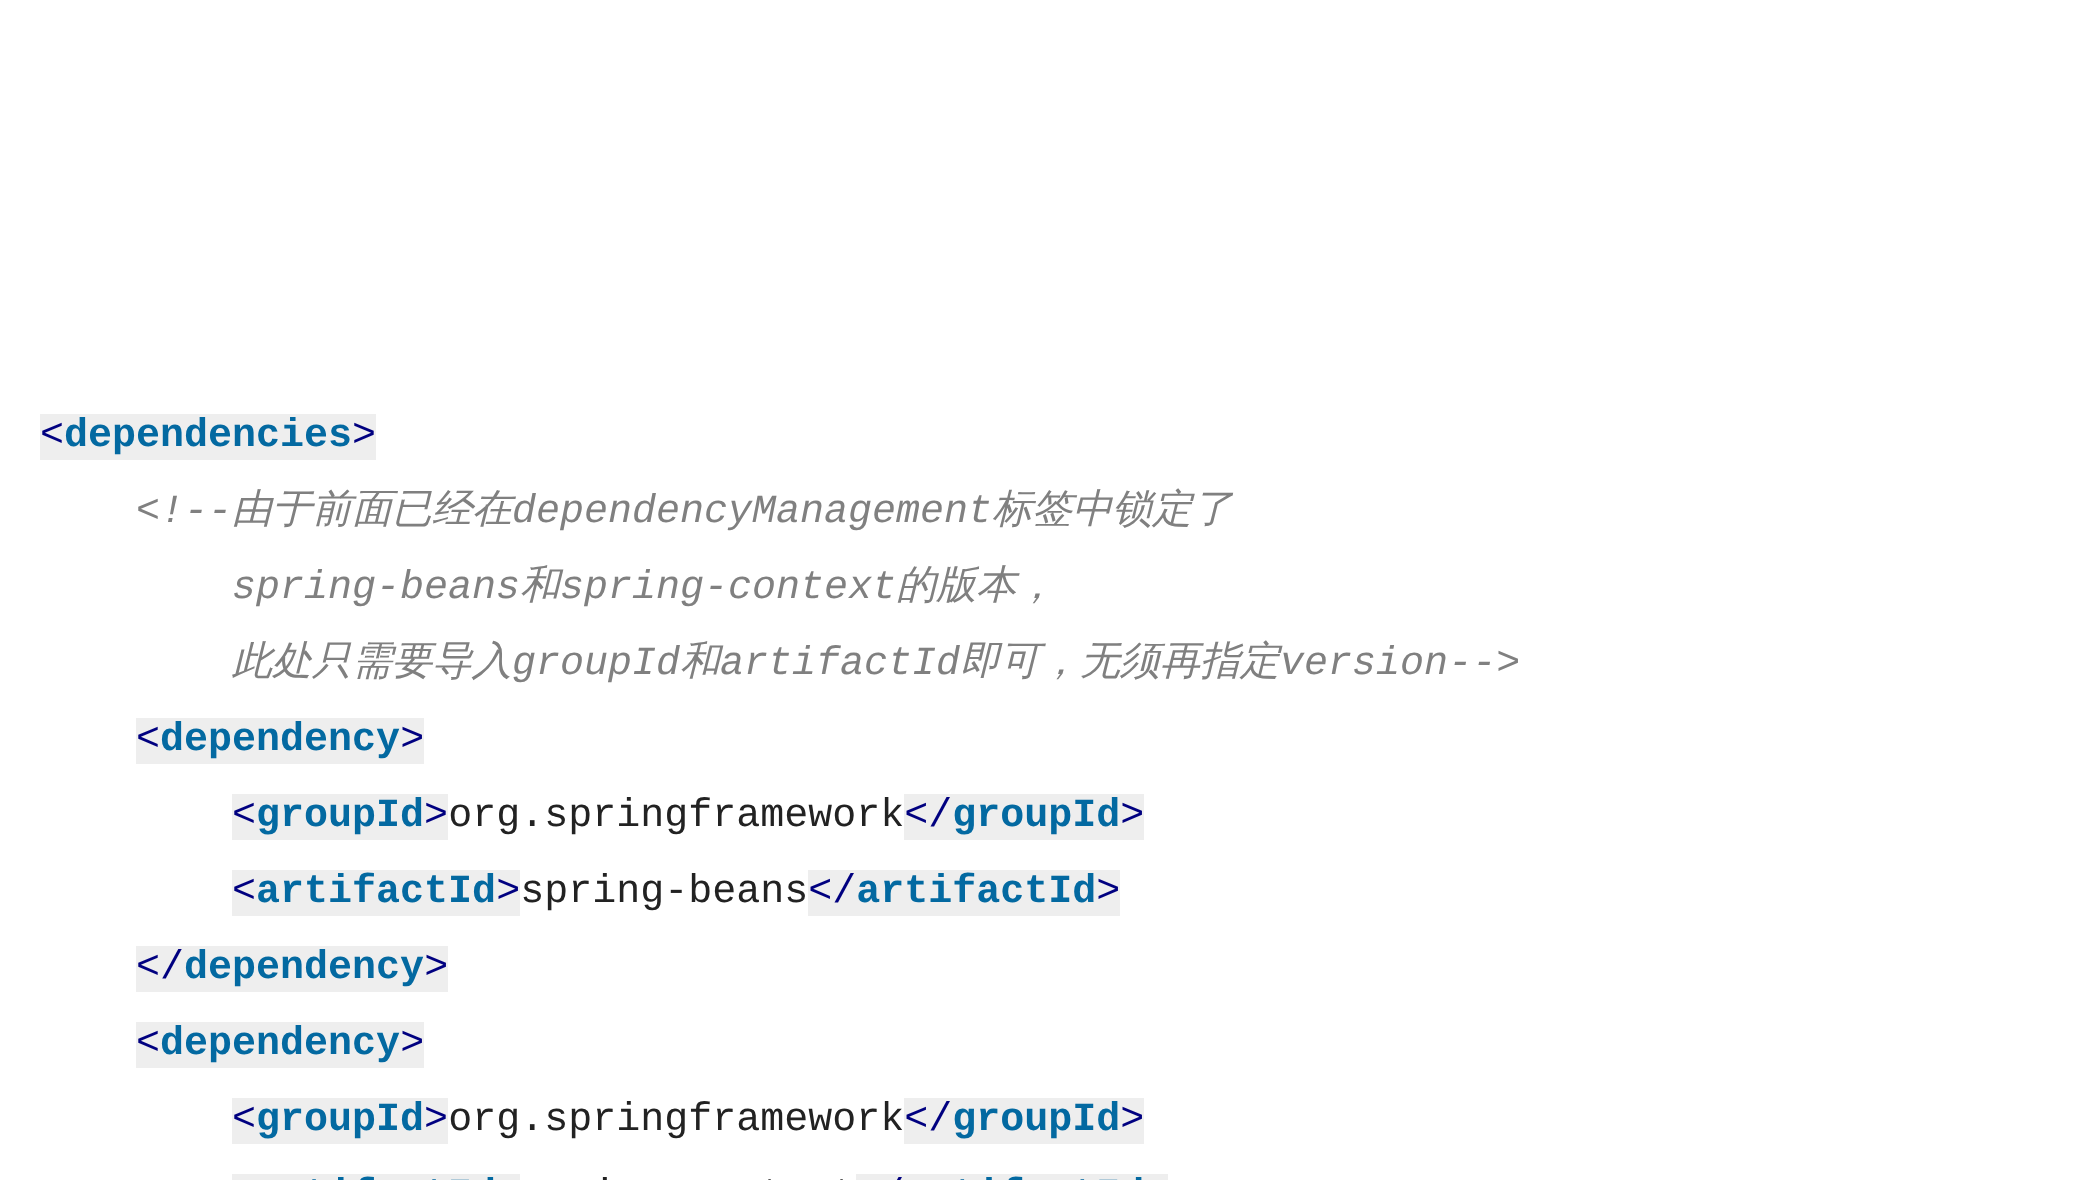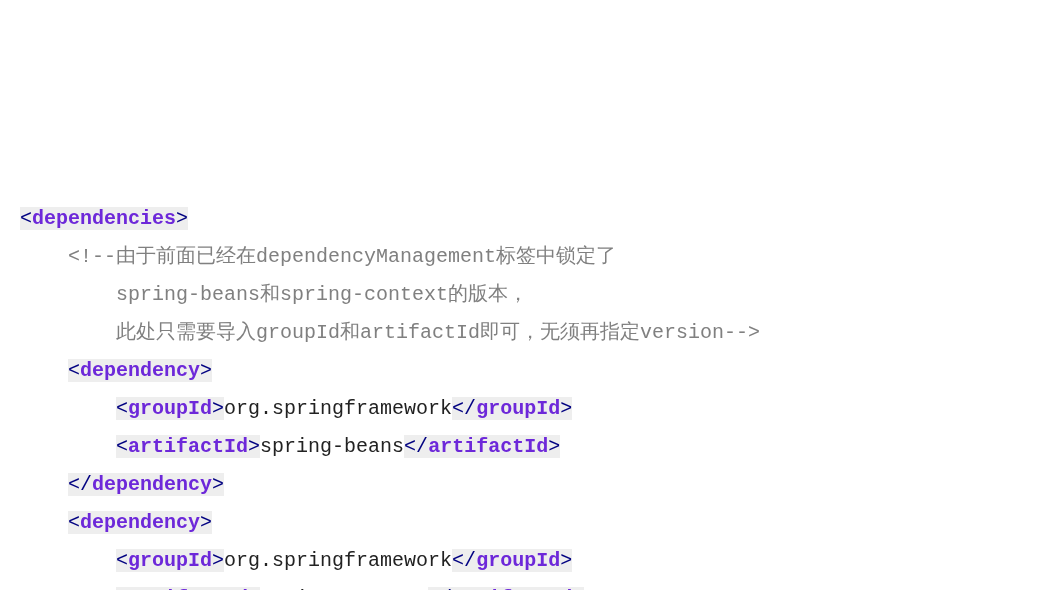--- a/index.html
+++ b/index.html
@@ -12,29 +12,30 @@
     white-space: pre;
     color: #000;
   }
   .tag-bg {
     background: #eeeeee;
   }
   .angle {
     color: #000080;
   }
   .tagname {
-    color: #6d28d9;
+    color: #0369a1;
     font-weight: bold;
   }
   .text {
     color: #222;
     margin-top: 36px;
   }
   .comment {
     color: #808080;
+    font-style: italic;
   }
   .code-block {
     position: relative;
     width: 1002px;
     height: 570px;
   }
 </style>
 </head>
 <body>
 

